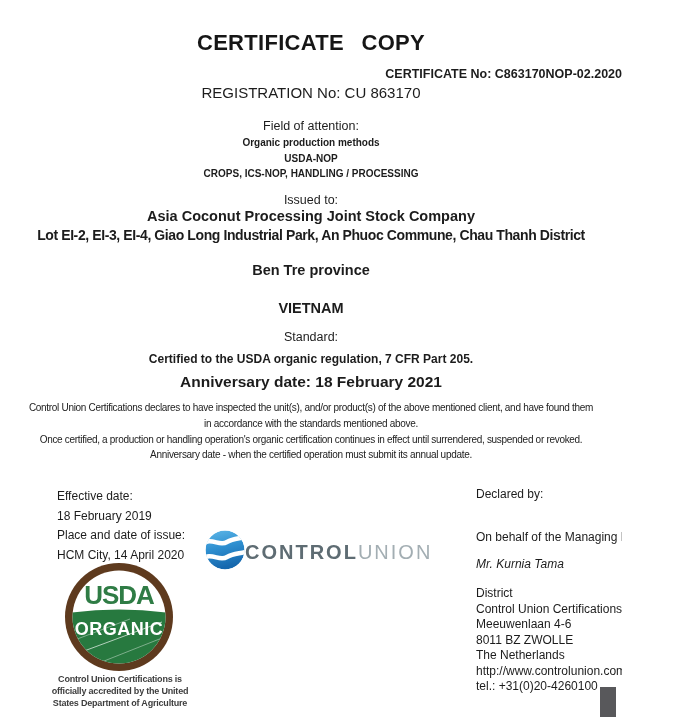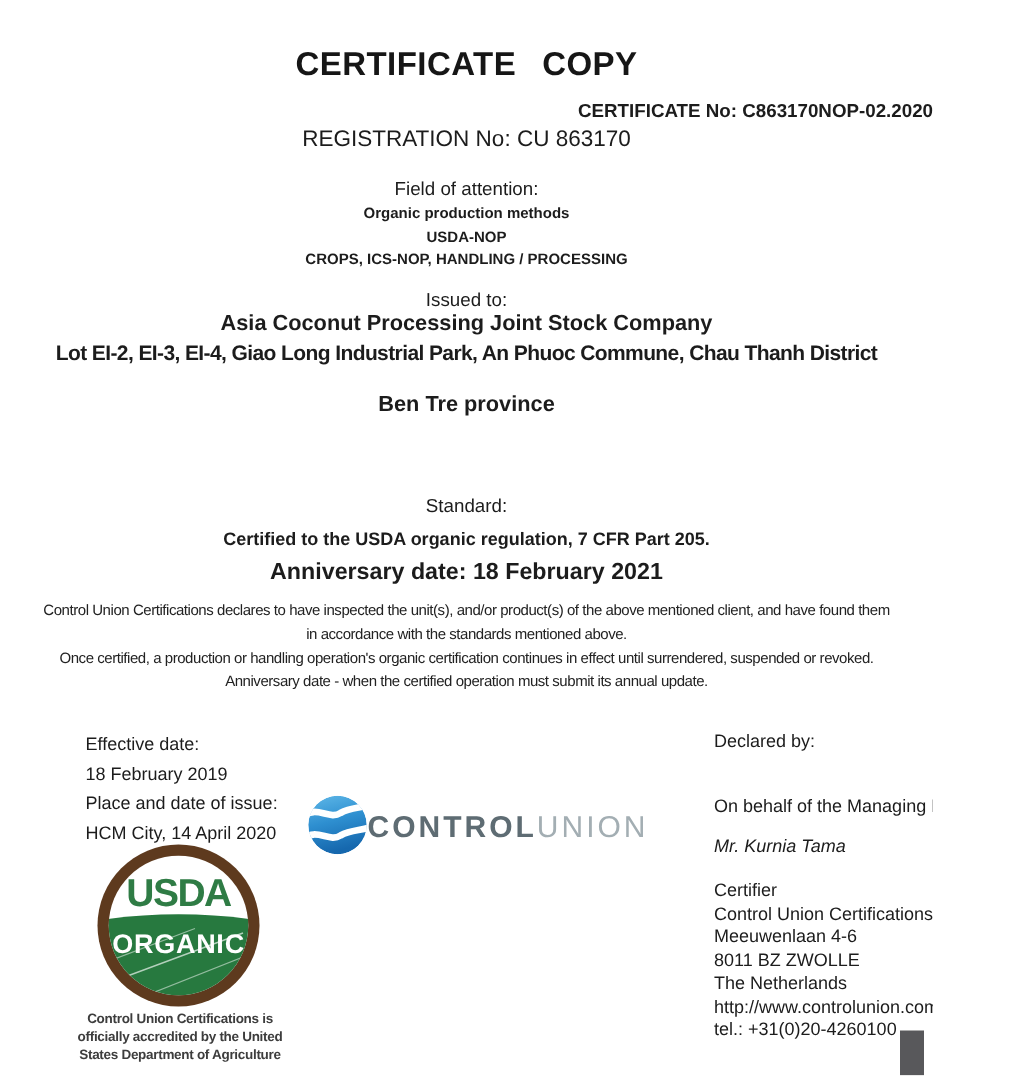--- a/index.html
+++ b/index.html
@@ -65,20 +65,21 @@
   <div class="abs foa-lines">
     <div>Organic production methods</div>
     <div>USDA-NOP</div>
     <div>CROPS, ICS-NOP, HANDLING / PROCESSING</div>
   </div>
 
   <div class="abs issued-label">Issued to:</div>
   <div class="abs company">Asia Coconut Processing Joint Stock Company</div>
   <div class="abs address">Lot EI-2, EI-3, EI-4, Giao Long Industrial Park, An Phuoc Commune, Chau Thanh District</div>
   <div class="abs province">Ben Tre province</div>
+  <div class="abs country">VIETNAM</div>
 
   <div class="abs standard-label">Standard:</div>
   <div class="abs standard-value">Certified to the USDA organic regulation, 7 CFR Part 205.</div>
   <div class="abs anniversary">Anniversary date: 18 February 2021</div>
 
   <div class="abs declaration">
     <div>Control Union Certifications declares to have inspected the unit(s), and/or product(s) of the above mentioned client, and have found them</div>
     <div>in accordance with the standards mentioned above.</div>
     <div>Once certified, a production or handling operation's organic certification continues in effect until surrendered, suspended or revoked.</div>
     <div>Anniversary date - when the certified operation must submit its annual update.</div>
@@ -89,21 +90,21 @@
     <div>18 February 2019</div>
     <div>Place and date of issue:</div>
     <div>HCM City, 14 April 2020</div>
   </div>
 
   <div class="right-col">
     <div>Declared by:</div>
     <div class="on-behalf">On behalf of the Managing Director</div>
     <div class="signatory">Mr. Kurnia Tama</div>
     <div class="address-block">
-      <div>Certifier</div>
+      <div>District</div>
       <div>Control Union Certifications</div>
       <div>Meeuwenlaan 4-6</div>
       <div>8011 BZ ZWOLLE</div>
       <div>The Netherlands</div>
       <div>http://www.controlunion.com</div>
       <div>tel.: +31(0)20-4260100</div>
     </div>
   </div>
 
   <div class="cu-logo">

